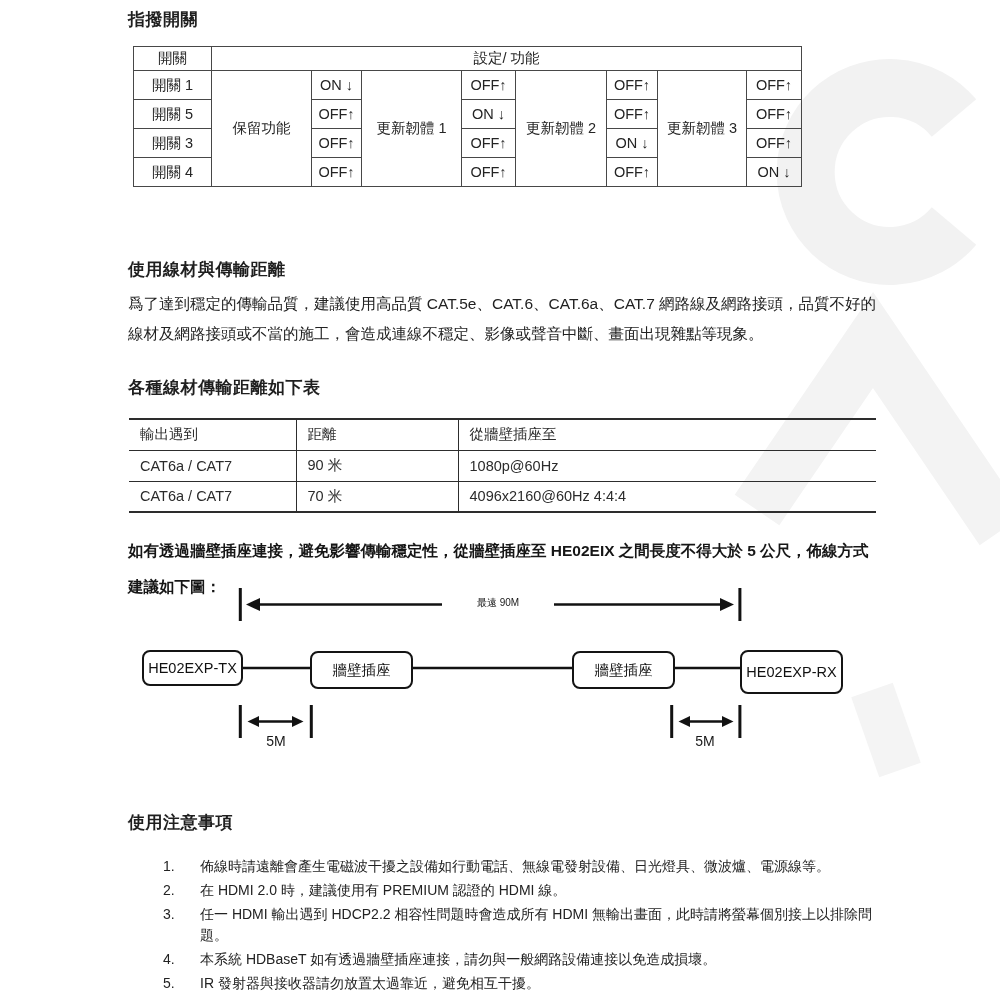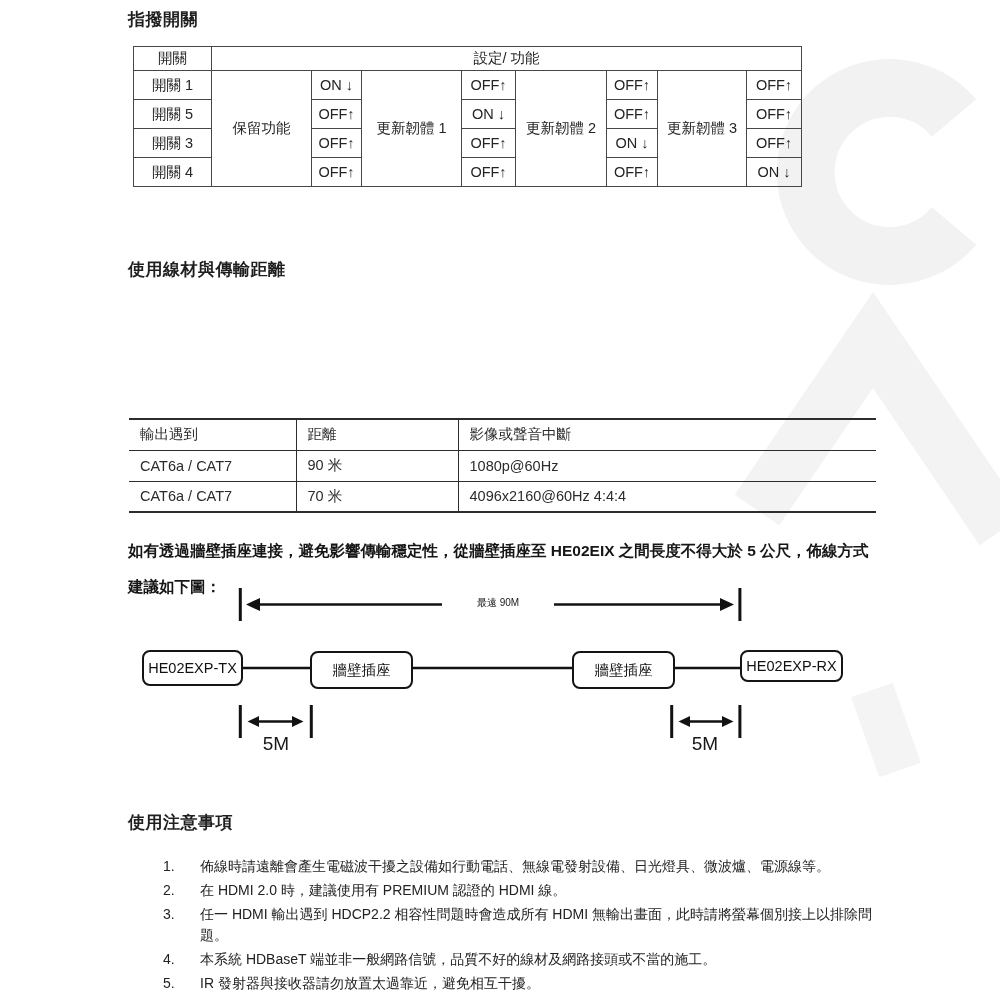--- a/index.html
+++ b/index.html
@@ -22,21 +22,21 @@
   .cable-table tr:last-child td { border-bottom:none; }
   .cable-table td + td { border-left:1px solid #2d2d2d; }
 
   .para { position:absolute; z-index:1; font-size:15.5px; line-height:30px; color:#222; }
   .note { font-weight:700; line-height:36px; color:#161616; }
 
   
   .dg-svg { position:absolute; left:0; top:580px; z-index:1; }
   .box { position:absolute; z-index:2; border:2.8px solid #141414; border-radius:8px; background:#fff; display:flex; align-items:center; justify-content:center; font-size:14.5px; color:#111; }
   .dlabel { position:absolute; z-index:2; font-size:10px; color:#181818; text-align:center; }
-  .dlabel.small { font-size:19px; }
+  .dlabel.small { font-size:14px; }
 
   
   .list { position:absolute; z-index:1; left:163px; top:856px; width:732px; font-size:14px; line-height:21px; color:#222; }
   .list-item { display:flex; margin-bottom:3px; }
   .list-num { flex:0 0 37px; width:37px; }
   .list-text { flex:1; }
 </style>
 </head>
 <body>
 
@@ -96,32 +96,34 @@
       <td>開關 4</td>
       <td>OFF↑</td>
       <td>OFF↑</td>
       <td>OFF↑</td>
       <td>ON ↓</td>
     </tr>
   </tbody>
     </table>
 
   <div class="sec-title" style="left:128px; top:246px;margin-top:12px;">使用線材與傳輸距離</div>
+  <div class="para" style="left:128px; top:289px; width:752px;">爲了達到穩定的傳輸品質，建議使用高品質 CAT.5e、CAT.6、CAT.6a、CAT.7 網路線及網路接頭，品質不好的線材及網路接頭或不當的施工，會造成連線不穩定、影像或聲音中斷、畫面出現雜點等現象。</div>
+  <div class="sec-title" style="left:128px; top:376px;">各種線材傳輸距離如下表</div>
 
   <table class="cable-table">
     <colgroup>
         <col style="width:167px">
         <col style="width:162px">
         <col style="width:418px">
       </colgroup>
     <tbody>
         <tr>
       <td>輸出遇到</td>
       <td>距離</td>
-      <td>影像或聲音中斷</td>
+      <td>從牆壁插座至</td>
     </tr>
     <tr>
       <td>CAT6a / CAT7</td>
       <td>90 米</td>
       <td>1080p@60Hz</td>
     </tr>
     <tr>
       <td>CAT6a / CAT7</td>
       <td>70 米</td>
       <td>4096x2160@60Hz 4:4:4</td>
@@ -156,21 +158,21 @@
     <polygon points="678.5,721.5 690,716 690,727" fill="#121212"></polygon>
     <line x1="688" y1="721.5" x2="725" y2="721.5" stroke="#121212" stroke-width="2.6"></line>
     <polygon points="733.5,721.5 722,716 722,727" fill="#121212"></polygon>
   </svg>
 
   <div class="dlabel" style="left:442px; top:596px; width:112px;">最遠 90M</div>
 
   <div class="box" style="left:142px; top:650px; width:101px; height:36px;">HE02EXP-TX</div>
   <div class="box" style="left:310px; top:651px; width:103px; height:38px;">牆壁插座</div>
   <div class="box" style="left:572px; top:651px; width:103px; height:38px;">牆壁插座</div>
-  <div class="box" style="left:740px; top:650px; width:103px; height:32px;">HE02EXP-RX</div>
+  <div class="box" style="left:740px; top:650px; width:103px; height:44px;">HE02EXP-RX</div>
 
   <div class="dlabel small" style="left:256px; top:733px; width:40px;">5M</div>
   <div class="dlabel small" style="left:685px; top:733px; width:40px;">5M</div>
 
   <div class="sec-title" style="left:128px; top:811px;font-family:Liberation Serif, serif;">使用注意事項</div>
 
   <div class="list">
     <div class="list-item">
       <div class="list-num">1.</div>
       <div class="list-text">佈線時請遠離會產生電磁波干擾之設備如行動電話、無線電發射設備、日光燈具、微波爐、電源線等。</div>
@@ -178,21 +180,21 @@
     <div class="list-item">
       <div class="list-num">2.</div>
       <div class="list-text">在 HDMI 2.0 時，建議使用有 PREMIUM 認證的 HDMI 線。</div>
     </div>
     <div class="list-item">
       <div class="list-num">3.</div>
       <div class="list-text">任一 HDMI 輸出遇到 HDCP2.2 相容性問題時會造成所有 HDMI 無輸出畫面，此時請將螢幕個別接上以排除問題。</div>
     </div>
     <div class="list-item">
       <div class="list-num">4.</div>
-      <div class="list-text">本系統 HDBaseT 端並非一般網路信號，品質不好的線材及網路接頭或不當的施工。</div>
+      <div class="list-text">本系統 HDBaseT 如有透過牆壁插座連接，請勿與一般網路設備連接以免造成損壞。</div>
     </div>
     <div class="list-item">
       <div class="list-num">5.</div>
       <div class="list-text">IR 發射器與接收器請勿放置太過靠近，避免相互干擾。</div>
     </div>
   </div>
 
 </div>
 
 </body></html>

